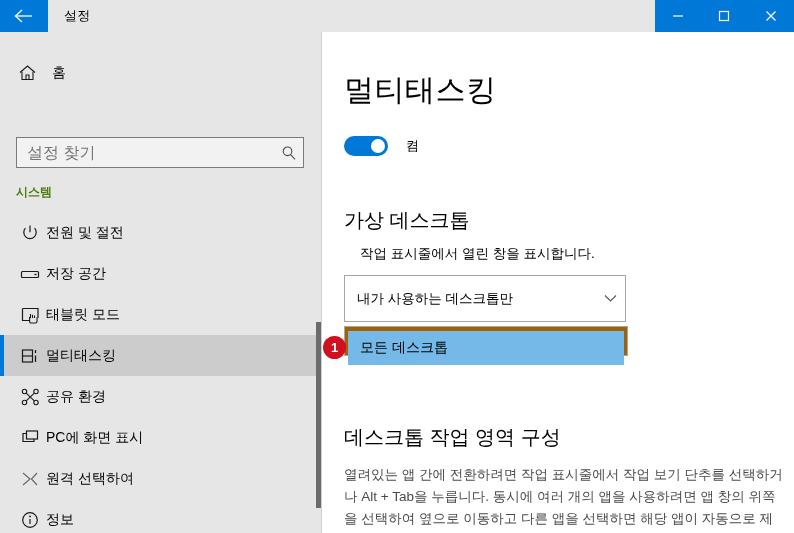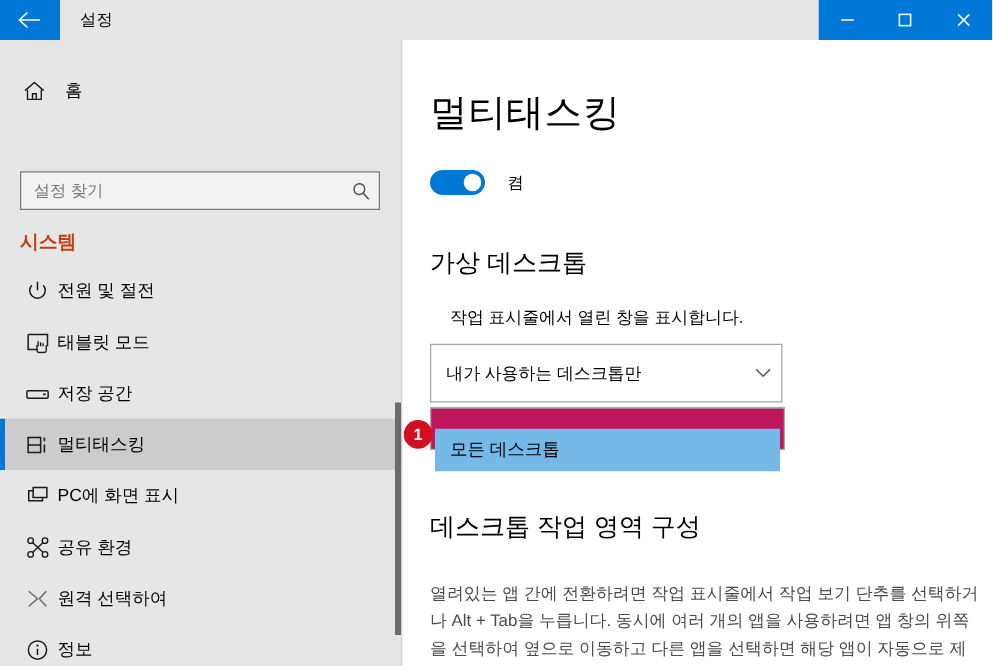--- a/index.html
+++ b/index.html
@@ -68,29 +68,29 @@
   .search-wrap {
     position: absolute; left: 16px; top: 105px;
     width: 288px; height: 31px;
     background: #f2f2f2;
     border: 1px solid #7a7a7a;
     display: flex; align-items: center;
     cursor: text;
   }
   .search-input {
     flex: 1; border: none; outline: none; background: transparent;
-    font-family: inherit; font-size: 13px; color: #4c1d95;
+    font-family: inherit; font-size: 16px; color: #4c1d95;
     padding-left: 10px;
   }
   .search-input::placeholder { color: #767676; }
   .search-icon { width: 28px; display: flex; justify-content: center; align-items: center; }
 
   .group-header {
     position: absolute; left: 16px; top: 152px;
-    font-size: 15px; font-weight: bold; color: #c2410c;
+    font-size: 12px; font-weight: bold; color: #4d7c0f;
   }
 
   .navlist {
     position: absolute; left: 0; top: 180px; width: 322px;
   }
   .nav-item {
     position: relative;
     height: 41px;
     display: flex; align-items: center;
     cursor: pointer;
@@ -143,45 +143,45 @@
   .toggle .knob {
     position: absolute; right: 3px; top: 3px;
     width: 14px; height: 14px; border-radius: 50%;
     background: #ffffff;
   }
   .toggle-label { margin-left: 18px; font-size: 13px; color: #000; }
 
   .section-title {
     position: absolute; font-size: 20px; color: #000; font-weight: normal;
   }
-  .section-title.vd { left: 22px; top: 165px; }
-  .section-title.ws { left: 22px; top: 376px; }
+  .section-title.vd { left: 22px; top: 175px; }
+  .section-title.ws { left: 22px; top: 392px; }
 
   .field-label {
     position: absolute; font-size: 13.5px; color: #000;
   }
   .field-label.vd1 { left: 22px; top: 213px; margin-left: 16px; }
   .field-label.vd2 { left: 22px; top: 296px; }
 
   .combo {
     position: absolute; left: 22px; top: 243px;
     width: 282px; height: 47px;
     border: 1px solid #a6a6a6; background: #ffffff;
     display: flex; align-items: center; cursor: pointer;
   }
   .combo-value { margin-left: 12px; font-size: 13.5px; color: #000; flex: 1; }
   .combo-arrow { width: 30px; display: flex; align-items: center; justify-content: center; }
 
   
   .dropdown {
     position: absolute; left: 22px; top: 294px;
     width: 284px; height: 30px;
-    background: #be185d;
+    background: #a16207;
     border: 1px solid #a6a6a6;
-    padding: 16px 3px;
+    padding: 4px 3px;
   }
   .dd-option {
     height: 34px;
     display: flex; align-items: center;
     background: #74b9e7;
     cursor: pointer;
   }
   .dd-option-label { margin-left: 12px; font-size: 14px; color: #000; }
 
   .body-text {
@@ -268,83 +268,83 @@
             <path d="M4.4 4.2 A6.2 6.2 0 1 0 13.6 4.2" fill="none" stroke="#1a1a1a" stroke-width="1.2"></path>
             <line x1="9" y1="1.4" x2="9" y2="8.2" stroke="#1a1a1a" stroke-width="1.2"></line>
           </svg>
         </span>
         <span class="nav-label">전원 및 절전</span>
       </div>
 
       <div class="nav-item">
 
         <span class="nav-icon">
+          <svg width="20" height="14" viewBox="0 0 20 14">
+            <rect x="1.5" y="4.5" width="17" height="6" rx="1" fill="none" stroke="#1a1a1a" stroke-width="1.2"></rect>
+            <line x1="14.5" y1="7.5" x2="16.5" y2="7.5" stroke="#1a1a1a" stroke-width="1.4"></line>
+          </svg>
+        </span>
+        <span class="nav-label">저장 공간</span>
+      </div>
+
+      <div class="nav-item">
+
+        <span class="nav-icon">
           <svg width="19" height="18" viewBox="0 0 19 18">
             <path d="M1.5 2.5 L17 2.5 L17 12" fill="none" stroke="#1a1a1a" stroke-width="1.2"></path>
             <path d="M1.5 2.5 L1.5 14.5 L9 14.5" fill="none" stroke="#1a1a1a" stroke-width="1.2"></path>
             <path d="M9.5 8 L9.5 12 M11.5 8.8 L11.5 12 M13.5 9.6 L13.5 12" fill="none" stroke="#1a1a1a" stroke-width="1.1"></path>
             <path d="M8.6 11 L8.6 15.6 A1.6 1.6 0 0 0 10.2 17 L14.5 17 A1.6 1.6 0 0 0 16 15.6 L16 11.2" fill="none" stroke="#1a1a1a" stroke-width="1.1"></path>
           </svg>
         </span>
         <span class="nav-label">태블릿 모드</span>
       </div>
 
-      <div class="nav-item">
-
-        <span class="nav-icon">
-          <svg width="20" height="14" viewBox="0 0 20 14">
-            <rect x="1.5" y="4.5" width="17" height="6" rx="1" fill="none" stroke="#1a1a1a" stroke-width="1.2"></rect>
-            <line x1="14.5" y1="7.5" x2="16.5" y2="7.5" stroke="#1a1a1a" stroke-width="1.4"></line>
-          </svg>
-        </span>
-        <span class="nav-label">저장 공간</span>
-      </div>
-
       <div class="nav-item selected">
         <span class="sel-bar"></span>
         <span class="nav-icon">
           <svg width="19" height="18" viewBox="0 0 19 18">
             <rect x="1.5" y="3" width="10" height="12" fill="none" stroke="#1a1a1a" stroke-width="1.2"></rect>
             <line x1="1.5" y1="9" x2="11.5" y2="9" stroke="#1a1a1a" stroke-width="1.2"></line>
             <line x1="14.5" y1="3" x2="14.5" y2="6" stroke="#1a1a1a" stroke-width="1.3"></line>
             <line x1="14.5" y1="8.5" x2="14.5" y2="15" stroke="#1a1a1a" stroke-width="1.3"></line>
           </svg>
         </span>
         <span class="nav-label">멀티태스킹</span>
-      </div>
-
-      <div class="nav-item">
-
-        <span class="nav-icon">
-          <svg width="19" height="17" viewBox="0 0 19 17">
-            <rect x="5.5" y="2" width="11" height="8" fill="none" stroke="#1a1a1a" stroke-width="1.2"></rect>
-            <path d="M5.5 4.5 L2 4.5 L2 12.5 L13 12.5 L13 10" fill="none" stroke="#1a1a1a" stroke-width="1.2"></path>
-          </svg>
-        </span>
-        <span class="nav-label">PC에 화면 표시</span>
       </div>
 
       <div class="nav-item">
 
         <span class="nav-icon">
           <svg width="19" height="18" viewBox="0 0 19 18">
             <circle cx="3.5" cy="3.5" r="2.2" fill="none" stroke="#1a1a1a" stroke-width="1.1"></circle>
             <circle cx="15" cy="3.5" r="2.2" fill="none" stroke="#1a1a1a" stroke-width="1.1"></circle>
             <circle cx="3.5" cy="14.5" r="2.2" fill="none" stroke="#1a1a1a" stroke-width="1.1"></circle>
             <circle cx="15" cy="14.5" r="2.2" fill="none" stroke="#1a1a1a" stroke-width="1.1"></circle>
             <line x1="5.2" y1="5.2" x2="13.3" y2="12.8" stroke="#1a1a1a" stroke-width="1.1"></line>
             <line x1="13.3" y1="5.2" x2="5.2" y2="12.8" stroke="#1a1a1a" stroke-width="1.1"></line>
           </svg>
         </span>
         <span class="nav-label">공유 환경</span>
       </div>
 
       <div class="nav-item">
 
         <span class="nav-icon">
+          <svg width="19" height="17" viewBox="0 0 19 17">
+            <rect x="5.5" y="2" width="11" height="8" fill="none" stroke="#1a1a1a" stroke-width="1.2"></rect>
+            <path d="M5.5 4.5 L2 4.5 L2 12.5 L13 12.5 L13 10" fill="none" stroke="#1a1a1a" stroke-width="1.2"></path>
+          </svg>
+        </span>
+        <span class="nav-label">PC에 화면 표시</span>
+      </div>
+
+      <div class="nav-item">
+
+        <span class="nav-icon">
           <svg width="19" height="18" viewBox="0 0 19 18">
             <path d="M2 3 L9 9 L2 15" fill="none" stroke="#6a6a6a" stroke-width="1.2"></path>
             <path d="M16 3 L10.5 9 L16 15" fill="none" stroke="#6a6a6a" stroke-width="1.2"></path>
           </svg>
         </span>
         <span class="nav-label">원격 선택하여</span>
       </div>
 
       <div class="nav-item">
 

